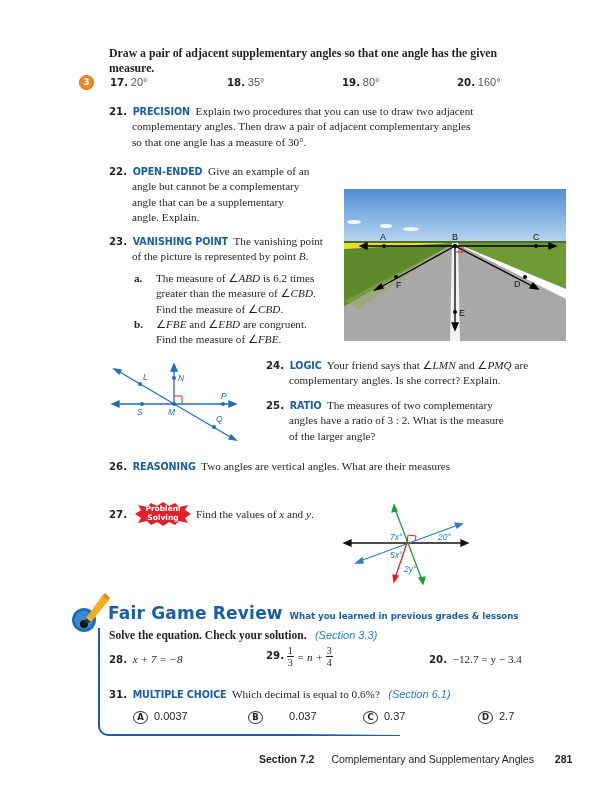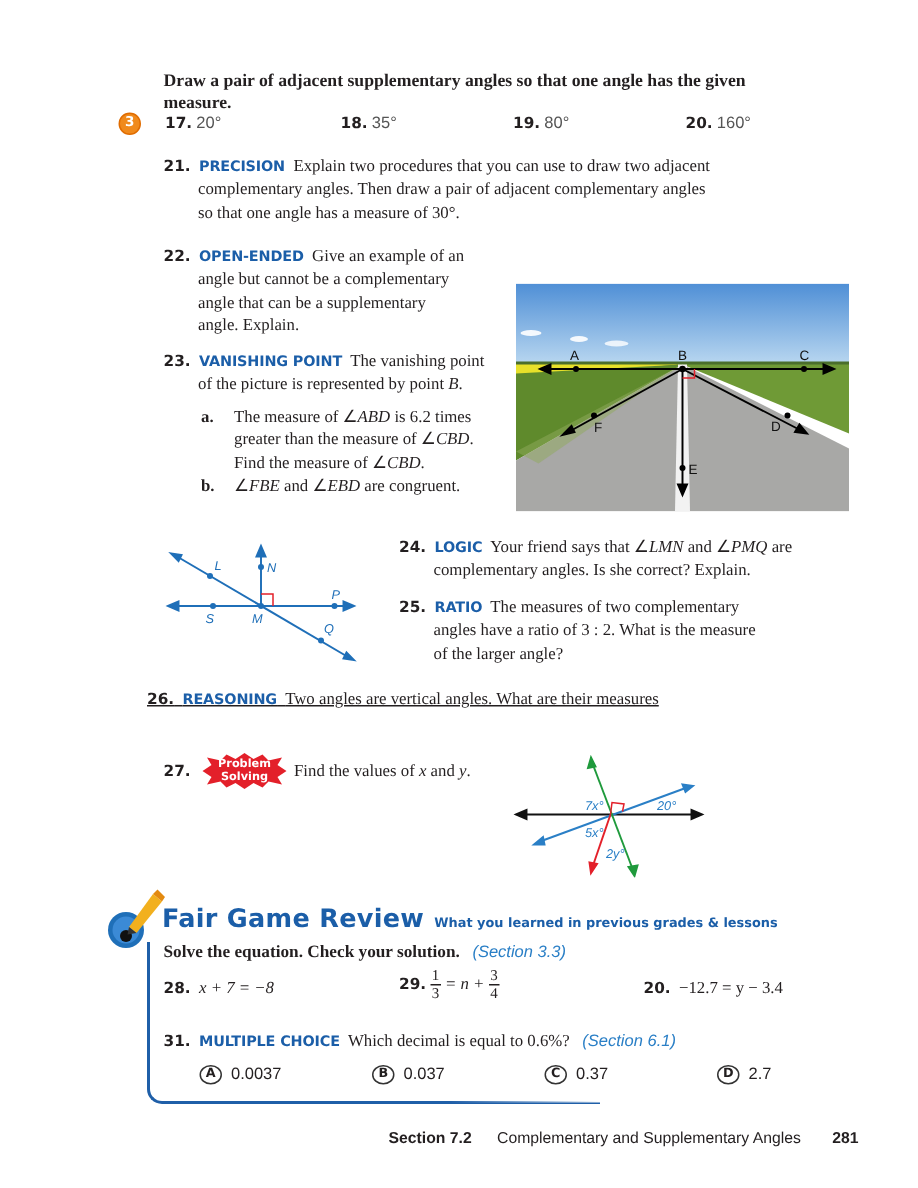--- a/index.html
+++ b/index.html
@@ -67,20 +67,21 @@
   <div style="height:6px;"></div>
   <div style="padding-left:25px; position:relative;">
     <span class="abs" style="left:25px; top:0; font-weight:bold;">a.</span>
     <div style="padding-left:22px;"><span>The measure of ∠</span><span class="it">ABD</span><span> is 6.2 times</span></div>
     <div style="padding-left:22px;"><span>greater than the measure of ∠</span><span class="it">CBD</span><span>.</span></div>
     <div style="padding-left:22px;"><span>Find the measure of ∠</span><span class="it">CBD</span><span>.</span></div>
   </div>
   <div style="padding-left:25px; position:relative;">
     <span class="abs" style="left:25px; top:0; font-weight:bold;">b.</span>
     <div style="padding-left:22px;"><span>∠</span><span class="it">FBE</span><span> and ∠</span><span class="it">EBD</span><span> are congruent.</span></div>
+    <div style="padding-left:22px;"><span>Find the measure of ∠</span><span class="it">FBE</span><span>.</span></div>
   </div>
 </div>
 
 <div class="abs" style="left:344px; top:189px; width:222px; height:152px; overflow:hidden;">
   <svg width="222" height="152" viewBox="0 0 222 152">
     <defs>
       <linearGradient id="sky" x1="0" y1="0" x2="0" y2="1">
         <stop offset="0" stop-color="#4f8fd6"></stop>
           <stop offset="1" stop-color="#b9d7f0"></stop>
       </linearGradient>
@@ -164,21 +165,21 @@
   <div><span class="num">24.</span>&nbsp; <span class="kw">LOGIC</span>&nbsp; <span>Your friend says that ∠</span><span class="it">LMN</span><span> and ∠</span><span class="it">PMQ</span><span> are</span></div>
   <div style="padding-left:23px;">complementary angles. Is she correct? Explain.</div>
 </div>
 
 <div class="abs line" style="left:266px; top:398px; width:300px;">
   <div><span class="num">25.</span>&nbsp; <span class="kw">RATIO</span>&nbsp; <span>The measures of two complementary</span></div>
   <div style="padding-left:23px;">angles have a ratio of 3 : 2. What is the measure</div>
   <div style="padding-left:23px;">of the larger angle?</div>
 </div>
 
-<div class="abs line" style="left:98px; top:459px; width:420px;text-decoration:underline;">
+<div class="abs line" style="left:109px; top:459px; width:420px;">
   <div><span class="num">26.</span>&nbsp; <span class="kw">REASONING</span>&nbsp; <span>Two angles are vertical angles. What are their measures</span></div>
 </div>
 
 <div class="abs line" style="left:109px; top:507px; width:240px;">
   <span class="num">27.</span>
 </div>
 <div class="abs" style="left:133px; top:502px; width:60px; height:24px;">
   <svg width="60" height="24" viewBox="0 0 60 24">
     <polygon points="2,12 8,8 5,3 14,5 18,1 24,4 30,0 36,4 42,1 46,5 55,3 52,8 58,12 52,16 55,21 46,19 42,23 36,20 30,24 24,20 18,23 14,19 5,21 8,16" fill="#e3202a"></polygon>
   </svg>
@@ -261,21 +262,21 @@
 <div class="abs line" style="left:109px; top:687px; white-space:nowrap;">
   <span class="num">31.</span>&nbsp;
   <span class="kw">MULTIPLE CHOICE</span>&nbsp;
   <span>Which decimal is equal to 0.6%?</span>
   &nbsp;&nbsp;<span class="sec">(Section 6.1)</span>
 </div>
 <div class="abs" style="left:133px; top:710px;">
   <span class="choice">A</span><span class="ans" style="color:#231f20;">0.0037</span>
 </div>
 <div class="abs" style="left:248px; top:710px;">
-  <span class="choice">B</span><span class="ans" style="color:#231f20;">0.037</span>
+  <span class="choice">B</span><span class="ans" style="color:#231f20;margin-left:20px;">0.037</span>
 </div>
 <div class="abs" style="left:363px; top:710px;">
   <span class="choice">C</span><span class="ans" style="color:#231f20;">0.37</span>
 </div>
 <div class="abs" style="left:478px; top:710px;">
   <span class="choice">D</span><span class="ans" style="color:#231f20;">2.7</span>
 </div>
 
 <div class="abs footer" style="left:259px; top:753px; white-space:nowrap;">
   <span style="font-weight:bold;">Section 7.2</span>

